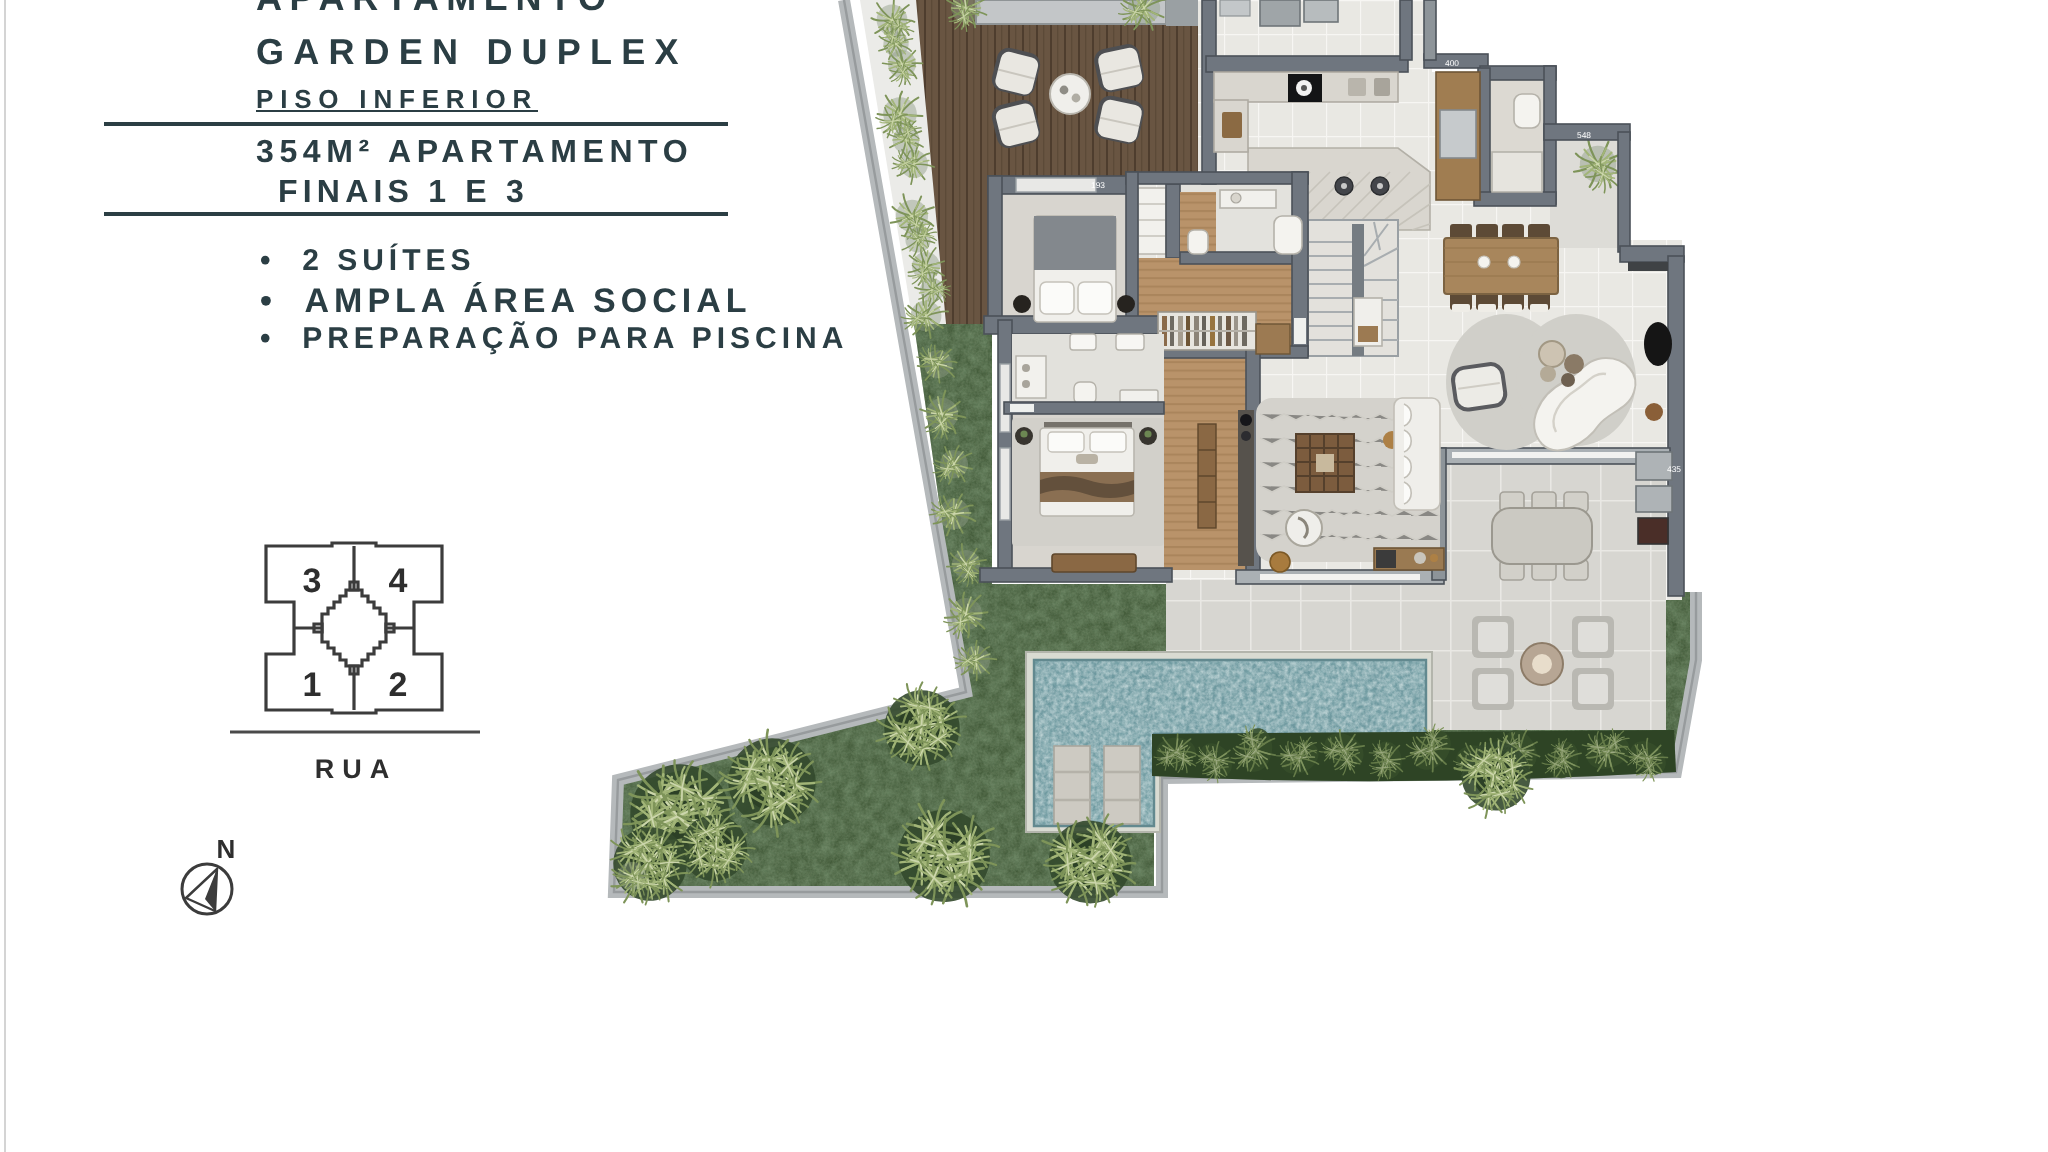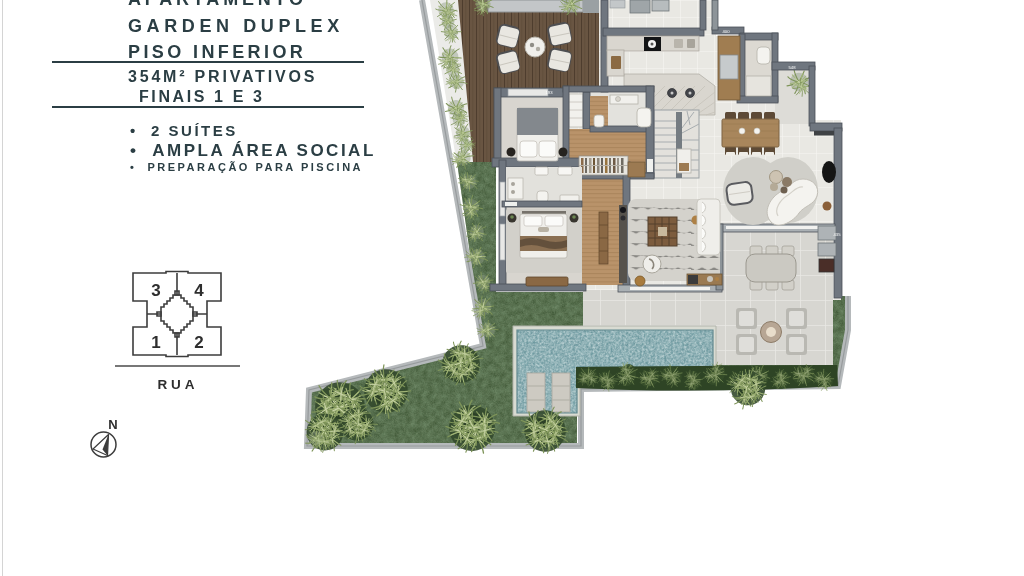--- a/index.html
+++ b/index.html
@@ -10,35 +10,35 @@
 </head>
 <body>
 <div class="page">
 
   <div style="position:absolute;left:2px;top:0;width:1px;height:576px;background:#d4d4d4;"></div>
 
   <div class="txt" style="left:128px;top:-11px;font-size:18px;letter-spacing:3.8px;">APARTAMENTO</div>
 
   <div class="txt" style="left:128px;top:16px;font-size:18px;letter-spacing:4.6px;">GARDEN DUPLEX</div>
 
-  <div class="txt" style="left:128px;top:42px;font-size:18px;letter-spacing:3.4px;">PISO INFERIOR</div>
+  <div class="txt" style="left:128px;top:42px;font-size:13px;letter-spacing:3.4px;text-decoration:underline;">PISO INFERIOR</div>
 
   <div style="position:absolute;left:52px;top:61px;width:312px;height:2px;background:#2b3e44;"></div>
 
-  <div class="txt" style="left:128px;top:68px;font-size:16px;letter-spacing:2.8px;">354M² PRIVATIVOS</div>
+  <div class="txt" style="left:128px;top:68px;font-size:16px;letter-spacing:2.8px;">354M² APARTAMENTO</div>
 
   <div class="txt" style="left:128px;top:88px;font-size:16px;letter-spacing:2.6px;margin-left:11px;">FINAIS 1 E 3</div>
 
   <div style="position:absolute;left:52px;top:106px;width:312px;height:2px;background:#2b3e44;"></div>
 
   <div class="txt" style="left:130px;top:122px;font-size:15px;letter-spacing:2.5px;">•&nbsp; 2 SUÍTES</div>
 
   <div class="txt" style="left:130px;top:141px;font-size:17px;letter-spacing:2.5px;">•&nbsp; AMPLA ÁREA SOCIAL</div>
 
-  <div class="txt" style="left:130px;top:161px;font-size:11px;letter-spacing:2.5px;">•&nbsp; PREPARAÇÃO PARA PISCINA</div>
+  <div class="txt" style="left:130px;top:161px;font-size:15px;letter-spacing:2.5px;">•&nbsp; PREPARAÇÃO PARA PISCINA</div>
 
   <svg width="1024" height="576" viewBox="0 0 1024 576" style="position:absolute;left:0;top:0;" xmlns="http://www.w3.org/2000/svg">
     <defs>
       <pattern id="planks" width="7" height="10" patternUnits="userSpaceOnUse">
         <rect width="7" height="10" fill="#695542"></rect>
         <rect width="1" height="10" fill="#4e3d2e"></rect>
         <rect x="3.5" width="0.7" height="10" fill="#5c4a38"></rect>
       </pattern>
       <pattern id="patiotile" width="25" height="25" patternUnits="userSpaceOnUse">
         <rect width="25" height="25" fill="#d7d6d1"></rect>

